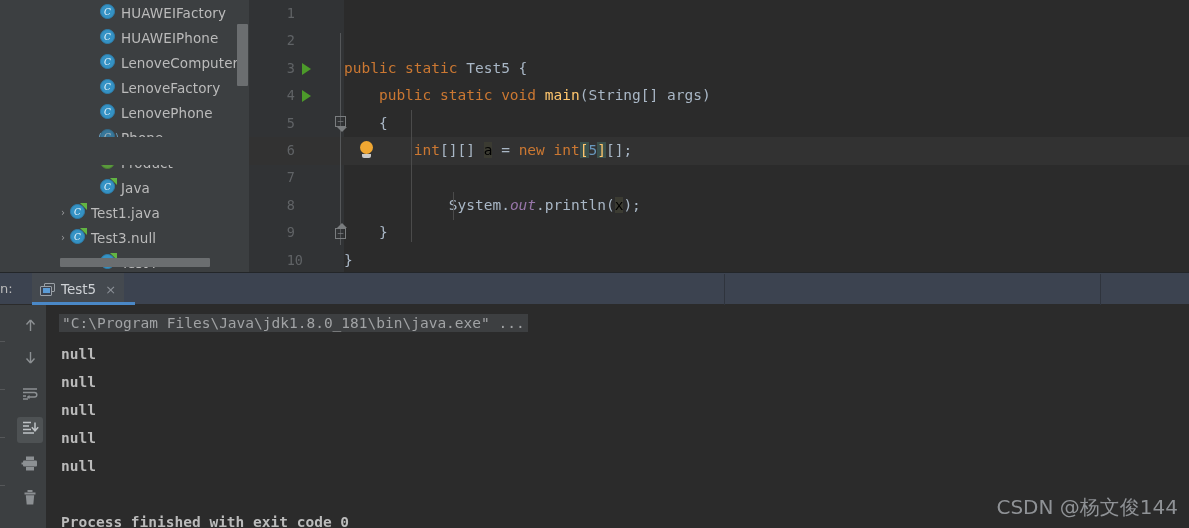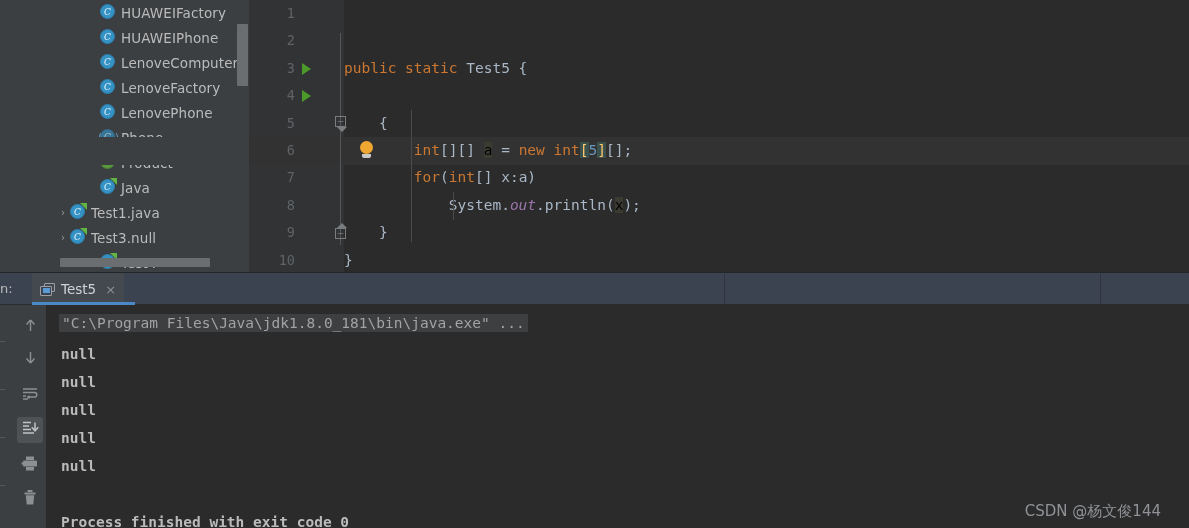--- a/index.html
+++ b/index.html
@@ -240,22 +240,22 @@
     color: #bbbbbb;
     font-weight: bold;
   }
   .con-cmd {
     position: absolute; left: 13px; top: 9px;
     background: #3d3f41; color: #a1a3a5;
     padding: 1px 3px;
     white-space: pre;
   }
   .watermark {
-    position: absolute; right: 28px; bottom: 7px;
-    font-size: 15px; color: #8f9296;
+    position: absolute; right: 11px; bottom: 7px;
+    font-size: 20px; color: #8f9296;
     font-family: "DejaVu Sans", sans-serif;
   }
 </style>
 </head>
 <body>
 
 <div class="app">
 
   <div class="top-section">
 
@@ -357,28 +357,28 @@
         <div class="lineno" style="top: 27.4px; left: 0px;">2</div>
         <div class="lineno" style="top: 54.8px; left: 0px;">3</div>
         <div class="run-tri" style="top: 62.8px; left: 53px;"></div>
         <div class="lineno" style="top: 82.2px; left: 0px;">4</div>
         <div class="run-tri" style="top: 90.2px; left: 53px;"></div>
         <div class="lineno" style="top: 109.6px; left: 0px;">5</div>
         <div class="lineno" style="top: 137px; left: 0px;">6</div>
         <div class="lineno" style="top: 164.4px; left: 0px;">7</div>
         <div class="lineno" style="top: 191.8px; left: 0px;">8</div>
         <div class="lineno" style="top: 219.2px; left: 0px;">9</div>
-        <div class="lineno" style="top: 246.6px; left: 0px;">10</div>
+        <div class="lineno" style="top: 246.6px; left: 8px;">10</div>
       </div>
     <div id="code-layer" style="position:absolute;left:344px;top:0;right:0;height:272px;">
         <div class="code-line" style="top: 27.4px;"></div>
         <div class="code-line" style="top: 54.8px;"><span class="t-kw">public static </span><span class="t-plain">Test5 {</span></div>
+        <div class="code-line" style="top: 82.2px;"><span class="t-kw">    public static void </span><span class="t-method">main</span><span class="t-plain">(String[] args)</span></div>
         <div class="code-line" style="top: 109.6px;"><span class="t-plain">    {</span></div>
         <div class="code-line" style="top: 137px;"><span class="t-plain">        </span><span class="t-kw">int</span><span class="t-plain">[][] </span><span class="hl-ident">a</span><span class="t-plain"> = </span><span class="t-kw">new </span><span class="t-kw">int</span><span class="hl-bracket">[</span><span class="t-num">5</span><span class="hl-bracket">]</span><span class="t-plain">[];</span></div>
-        <div class="code-line" style="top: 164.4px;"><span class="t-plain">        </span><span class="t-kw">for</span><span class="t-plain">(</span><span class="t-kw">int</span><span class="t-plain">[] x:a)</span></div>
         <div class="code-line" style="top: 191.8px;"><span class="t-plain">            System.</span><span class="t-static">out</span><span class="t-plain">.println(</span><span class="hl-ident">x</span><span class="t-plain">);</span></div>
         <div class="code-line" style="top: 219.2px;"><span class="t-plain">    }</span></div>
         <div class="code-line" style="top: 246.6px;"><span class="t-plain">}</span></div>
       </div>
 
     <div class="fold-rail" style="left:340px;"></div>
     <div class="fold-mark open" style="left:335px;top:116px;">−</div>
     <div class="fold-mark close" style="left:335px;top:228px;">−</div>
 
     <div class="bulb">

